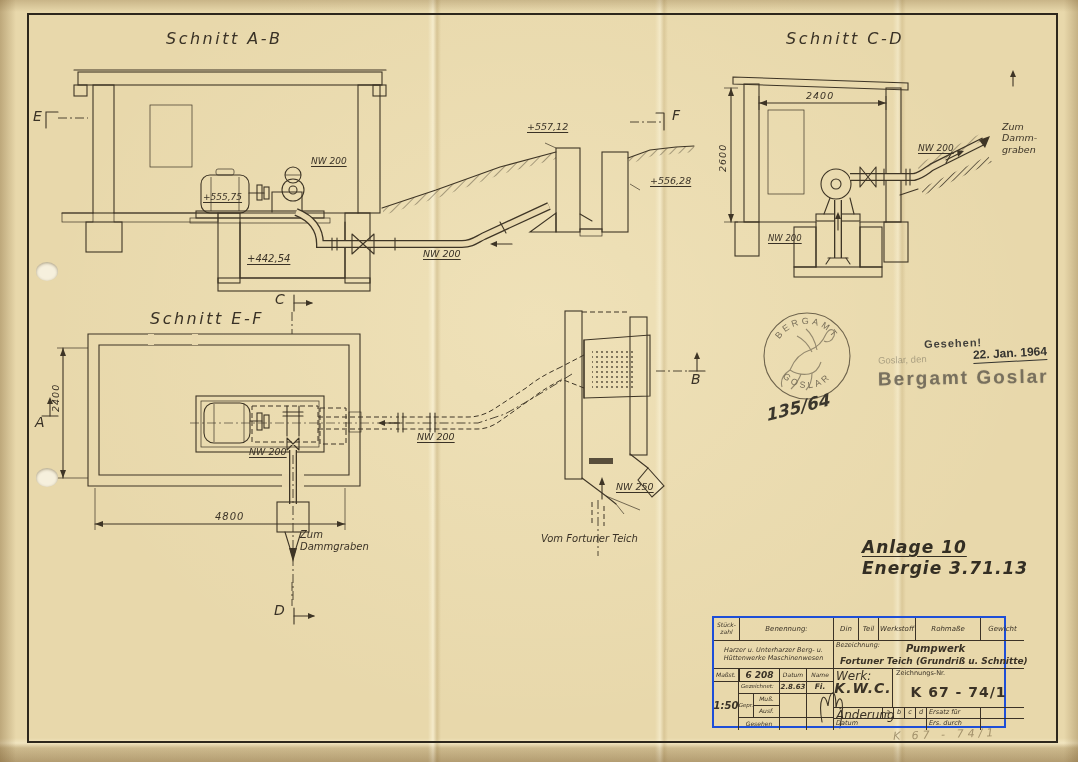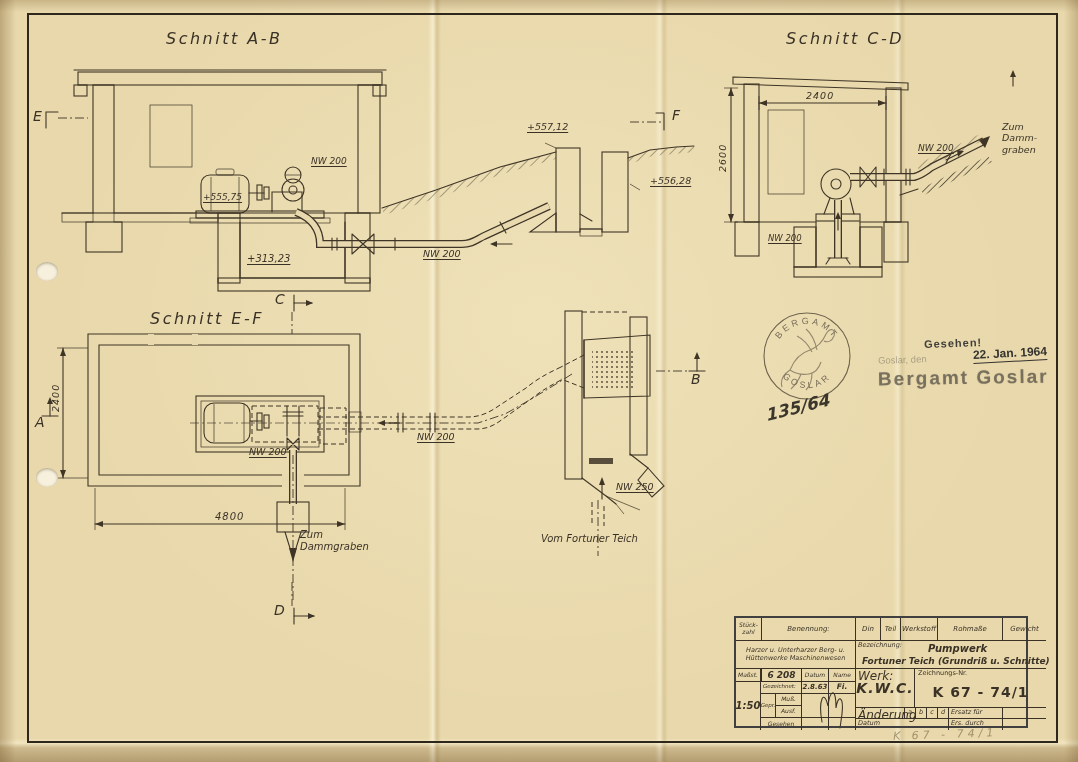--- a/index.html
+++ b/index.html
@@ -46,22 +46,22 @@
   #pump-table .c:nth-child(4n){border-right:none;}
   #pump-table .hc{height:36px;border-bottom:1.2px solid #3b3226;font-size:8.5px;line-height:1.25;}
   #pump-table .vc{height:18px;font-size:10px;}
   
   #anlage{position:absolute;left:862px;top:537px;z-index:5;font-style:italic;font-weight:bold;
     font-size:17px;color:#332e23;letter-spacing:1px;line-height:1.25;}
   #anlage .l1{text-decoration:underline;text-underline-offset:3px;}
   
   .stamp{position:absolute;z-index:5;font-family:"Liberation Sans",sans-serif;}
   
-  #tblock{position:absolute;left:734px;top:616px;width:294px;height:112px;z-index:5;
-    border:2px solid #404040;box-sizing:border-box;}
+  #tblock{position:absolute;left:712px;top:616px;width:294px;height:112px;z-index:5;
+    border:2px solid #1d4ed8;box-sizing:border-box;}
   #tblock .cell{position:absolute;box-sizing:border-box;border-right:1px solid #3b3226;border-bottom:1px solid #3b3226;
     display:flex;align-items:center;justify-content:center;text-align:center;font-style:italic;line-height:1.15;}
   #tblock .nb{border-right:none;}
   #tblock .nbb{border-bottom:none;}
   #tblock .tl{align-items:flex-start;justify-content:flex-start;text-align:left;padding:1px 0 0 2px;}
   #tblock .hw{font-weight:bold;}
   .pencil{position:absolute;z-index:5;font-style:italic;letter-spacing:4px;
     color:rgba(105,88,55,.55);transform:rotate(-2deg);font-size:11px;}
 </style>
 </head>
@@ -323,21 +323,21 @@
     </g>
     <path d="M822,722 C818,700 824,688 828,706 C830,690 836,686 836,708 C838,694 844,696 842,714 L840,728" class="ln" stroke-width="1.6"></path>
   </svg>
 
   <div class="lbl sec-title" style="left:166px;top:29px;">Schnitt A-B</div>
   <div class="lbl sec-title" style="left:786px;top:29px;">Schnitt C-D</div>
   <div class="lbl sec-title" style="left:150px;top:309px;">Schnitt E-F</div>
 
   <div class="lbl und" style="left:311px;top:156px;font-size:9px;">NW 200</div>
   <div class="lbl und" style="left:203px;top:192px;font-size:9px;">+555,75</div>
-  <div class="lbl und" style="left:247px;top:253px;font-size:10px;">+313,23</div>
+  <div class="lbl und" style="left:247px;top:253px;font-size:10px;">+442,54</div>
   <div class="lbl und" style="left:423px;top:248px;font-size:9.5px;">NW 200</div>
   <div class="lbl und" style="left:527px;top:121px;font-size:9.5px;">+557,12</div>
   <div class="lbl und" style="left:650px;top:175px;font-size:9.5px;">+556,28</div>
 
   <div class="lbl" style="left:806px;top:90px;font-size:9.5px;letter-spacing:1px;">2400</div>
   <div class="lbl rot" style="left:717px;top:172px;font-size:9.5px;letter-spacing:1px;">2600</div>
   <div class="lbl und" style="left:918px;top:143px;font-size:9px;">NW 200</div>
   <div class="lbl" style="left:1002px;top:121px;font-size:9.5px;">Zum
 Damm-
 graben</div>
@@ -360,20 +360,24 @@
   <div class="lbl mk" style="left:691px;top:371px;">B</div>
   <div class="lbl mk" style="left:274px;top:602px;">D</div>
 
   <div class="stamp" style="left:924px;top:337px;font-size:11px;font-weight:bold;letter-spacing:1px;color:#413f3a;transform:rotate(-2deg);">Gesehen!</div>
   <div class="stamp" style="left:878px;top:354px;font-size:9.5px;color:rgba(65,62,55,.38);transform:rotate(-2deg);">Goslar, den</div>
   <div class="stamp" style="left:973px;top:346px;font-size:12px;font-weight:bold;color:#34332f;transform:rotate(-3deg);border-bottom:1.5px solid #34332f;padding-bottom:1px;">22. Jan. 1964</div>
   <div class="stamp" style="left:878px;top:367px;font-size:19px;font-weight:bold;letter-spacing:2px;color:rgba(72,68,60,.58);transform:rotate(-1deg);text-shadow:0 0 1px rgba(72,68,60,.3);">Bergamt Goslar</div>
   <div class="lbl" style="left:766px;top:397px;font-size:17px;font-weight:bold;transform:rotate(-14deg) skewX(-8deg);color:#3a362c;">135/64</div>
 
 
+  <div id="anlage">
+    <div class="l1">Anlage 10</div>
+    <div>Energie 3.71.13</div>
+  </div>
 
   <div id="tblock">
 
     <div class="cell" style="left:0;top:0;width:26px;height:23px;font-size:6px;">Stück-
 zahl</div>
     <div class="cell" style="left:26px;top:0;width:94px;height:23px;font-size:7px;">Benennung:</div>
     <div class="cell" style="left:120px;top:0;width:25px;height:23px;font-size:7px;">Din</div>
     <div class="cell" style="left:145px;top:0;width:20px;height:23px;font-size:7px;">Teil</div>
     <div class="cell" style="left:165px;top:0;width:37px;height:23px;font-size:7px;">Werkstoff</div>
     <div class="cell" style="left:202px;top:0;width:65px;height:23px;font-size:7px;">Rohmaße</div>

